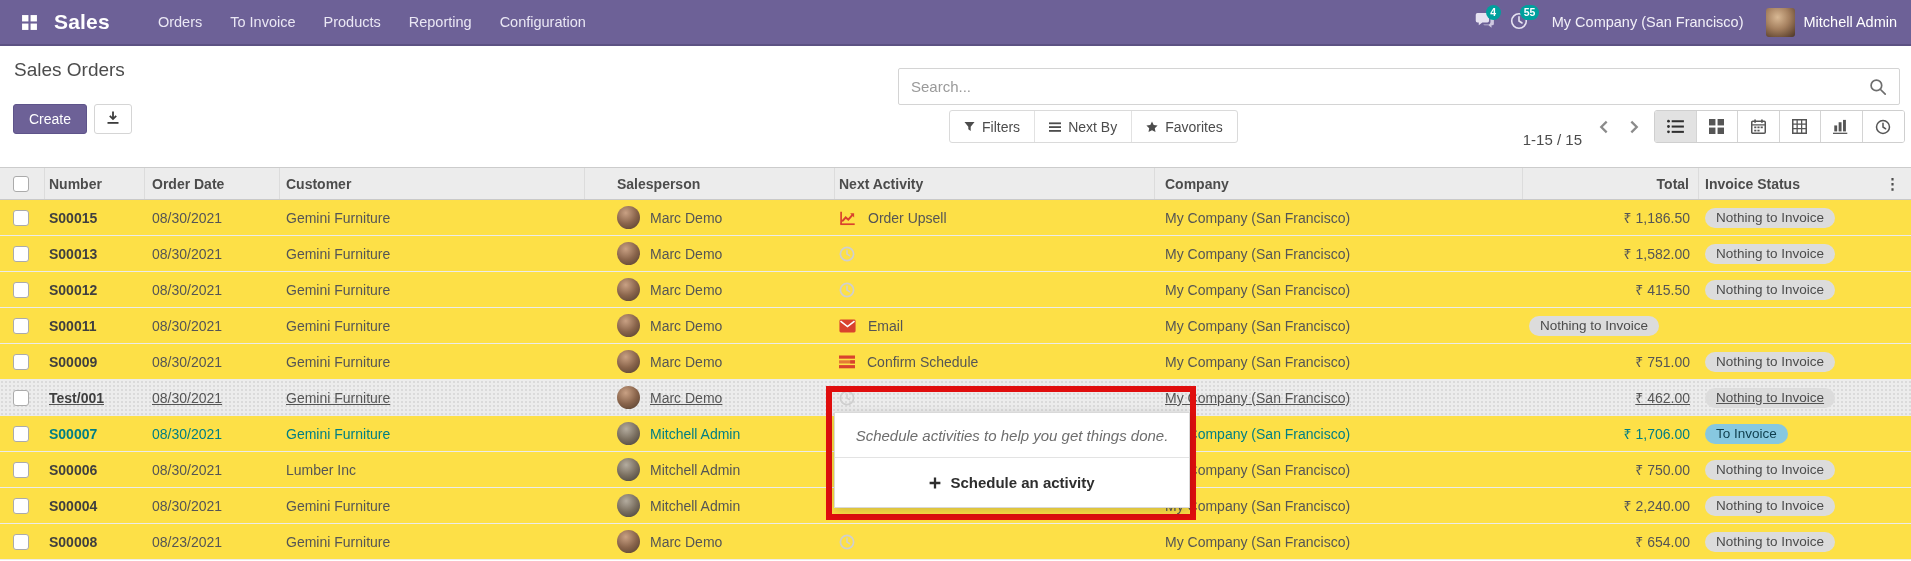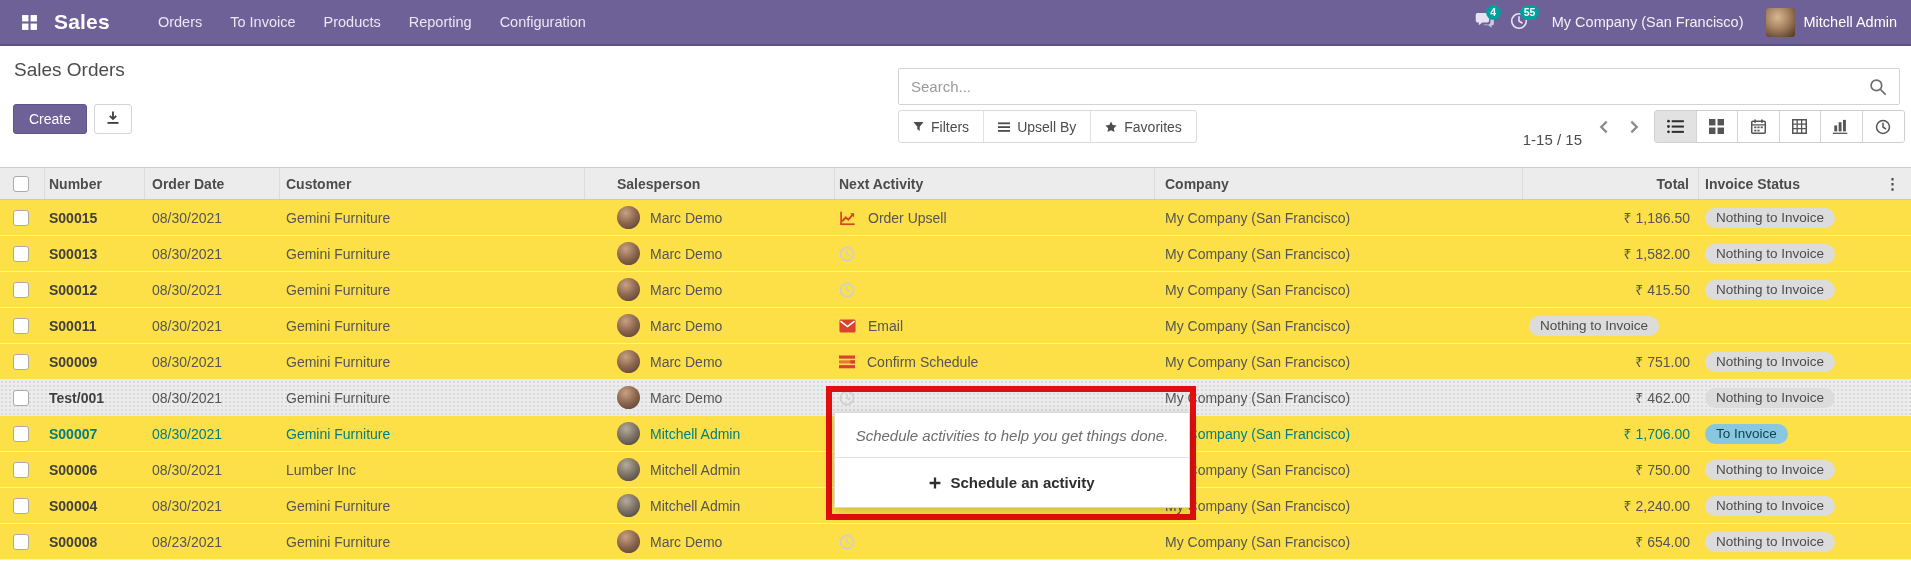--- a/index.html
+++ b/index.html
@@ -36,21 +36,21 @@
     font-size:14px; padding:6px 15px; cursor:pointer; font-family:inherit; }
   .btn-export { width:38px; margin-left:7px; background:#fff; border:1px solid #d5d5d5;
     border-radius:3px; color:#3c3c3c; display:flex; align-items:center; justify-content:center; cursor:pointer; }
   .searchbox { position:absolute; left:898px; top:22px; width:1002px; height:37px;
     border:1px solid #d4d4d4; border-radius:2px; background:#fff; display:flex; align-items:center; }
   .searchbox input { flex:1; border:none; outline:none; font-size:15px; color:#444;
     padding:0 12px; font-family:inherit; background:transparent; }
   .searchbox input::placeholder { color:#9a9a9a; }
   .search-btn { width:42px; height:100%; display:flex; align-items:center; justify-content:center;
     color:#6e6e6e; cursor:pointer; }
-  .fgroup { position:absolute; left:898px; top:64px; display:flex; border:1px solid #dadada;
+  .fgroup { position:absolute; left:949px; top:64px; display:flex; border:1px solid #dadada;
     border-radius:3px; background:#fff; height:33px; }
   .fbtn { display:flex; align-items:center; gap:7px; padding:0 14px; font-size:14px; color:#4c4c4c;
     border-right:1px solid #e2e2e2; cursor:pointer; }
   .fbtn:last-child { border-right:none; }
   .fbtn .fic { color:#4c4c4c; display:flex; }
   .pager { position:absolute; right:271px; top:64px; height:33px; display:flex;
     align-items:center; gap:16px; }
   .pager-val { font-size:15px; color:#4c4c4c;margin-top:25px; }
   .pg-arrow { color:#8b8b8b; cursor:pointer; display:flex; }
   .switcher { position:absolute; right:6px; top:64px; height:33px; display:flex;
@@ -62,21 +62,21 @@
 
   
   .tbl { width:1911px; }
   .thead { display:flex; height:33px; background:#ececec; border-top:1px solid #cccccc;
     border-bottom:1px solid #c9c9c9; }
   .th { display:flex; align-items:center; font-weight:700; color:#4c4c4c; font-size:14px;
     border-right:1px solid #dcdcdc; padding:12px 4px; white-space:nowrap; overflow:hidden; cursor:pointer; }
   .th:last-child { border-right:none; }
   .row { display:flex; height:36px; border-bottom:1px solid #ebebeb; background:#fde047; }
   .row.hl { background-color:#ececec;
-    background-image:radial-gradient(#dadada 1px, transparent 1px); background-size:4px 4px; }
+    background-image:radial-gradient(#dadada 1px, transparent 1px); background-size:4px 4px;text-decoration:underline; }
   .cell { display:flex; align-items:center; padding:0 4px; font-size:14px; color:#555;
     white-space:nowrap; overflow:hidden; }
   .w-check { flex:0 0 45px; } .w-number { flex:0 0 100px; } .w-date { flex:0 0 135px; padding-left:7px; }
   .w-cust { flex:0 0 305px; padding-left:6px; } .w-sales { flex:0 0 250px; padding-left:32px; }
   .w-act { flex:0 0 320px; } .w-comp { flex:0 0 368px; padding-left:10px; }
   .w-total { flex:0 0 176px; justify-content:flex-end; padding-right:9px; }
   .w-status { flex:1 1 auto; padding-left:6px; }
   .num { font-weight:700; color:#3f3f3f; }
   .cb { width:16px; height:16px; border:1px solid #ababab; border-radius:3px; background:#fff;
     margin-left:9px; display:inline-block; }
@@ -181,21 +181,21 @@
         <span>Filters</span>
       </div>
       <div class="fbtn">
         <span class="fic">
           <svg width="12" height="12" viewBox="0 0 12 12">
             <rect y="1.4" width="12" height="1.8" fill="currentColor"></rect>
             <rect y="5.2" width="12" height="1.8" fill="currentColor"></rect>
             <rect y="9" width="12" height="1.8" fill="currentColor"></rect>
           </svg>
         </span>
-        <span>Upsell By</span>
+        <span>Next By</span>
       </div>
       <div class="fbtn">
         <span class="fic">
           <svg width="12" height="12" viewBox="0 0 12 12">
             <path fill="currentColor" d="M6 .6l1.7 3.5 3.9.5-2.8 2.7.7 3.8L6 9.3l-3.5 1.8.7-3.8L.4 4.6l3.9-.5z"></path>
           </svg>
         </span>
         <span>Favorites</span>
       </div>
     </div>

